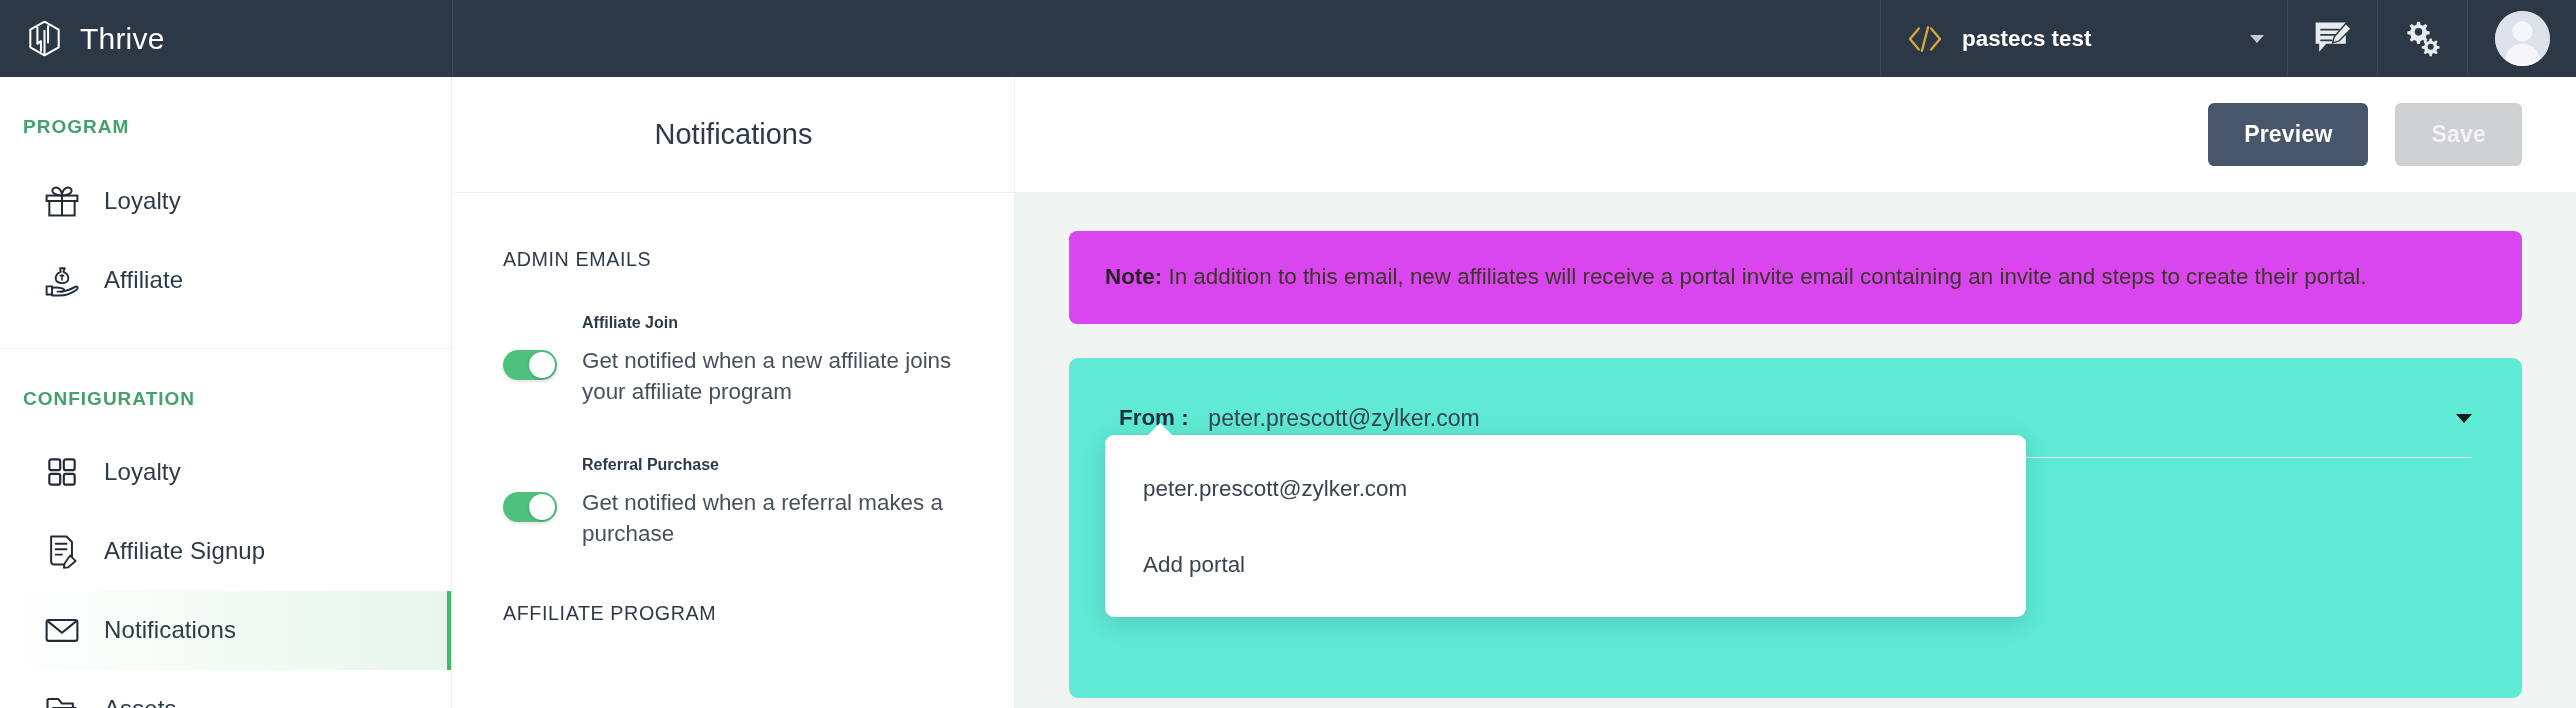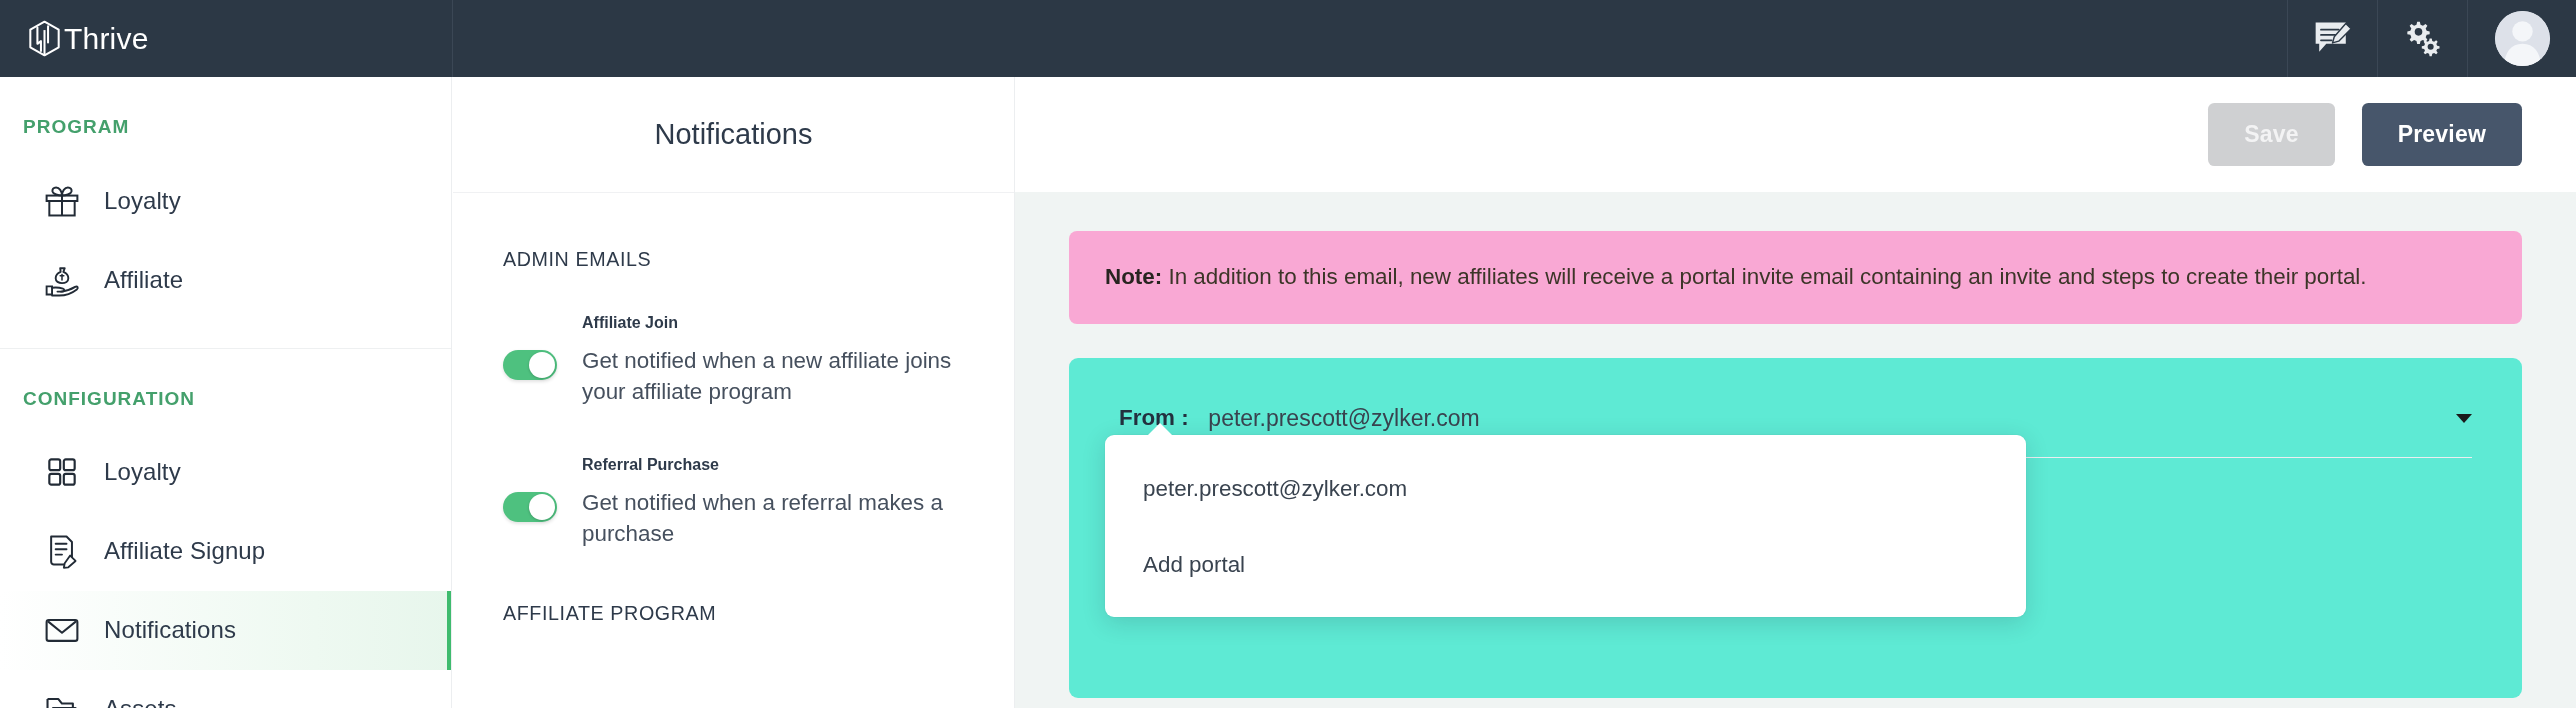--- a/index.html
+++ b/index.html
@@ -17,20 +17,21 @@
   .topbar {
     position: absolute; top: 0; left: 0;
     width: 2576px; height: 77px;
     background: #2c3845;
     display: flex; align-items: stretch;
   }
   .brand {
     width: 452px; height: 77px;
     display: flex; align-items: center;
     padding-left: 25px;
+    gap: 16px;
     flex: 0 0 auto;
   }
   .brand-logo { width: 39px; height: 39px; display: block; }
   .brand-name {
     color: #ffffff; font-size: 30px; font-weight: 400;
     letter-spacing: 0.2px;
   }
   .topbar-spacer { flex: 1 1 auto; border-left: 0.9px solid #3b4755; }
 
   .org-chip {
@@ -179,21 +180,21 @@
     border-radius: 6.3px;
     height: 63px; padding: 0 36px;
     letter-spacing: 0.2px;
   }
   .btn-preview { background: #47566b; color: #ffffff; }
   .btn-save { background: #cfd0d2; color: #f3f3f4; cursor: default; }
 
   .right-body { padding: 39px 54px 0 54px; position: relative; }
 
   .note-banner {
-    background: #f9a8d4;
+    background: #d946ef;
     border-radius: 8px;
     padding: 29px 36px 30px 36px;
     font-size: 22.4px; color: #3c3528; line-height: 1.5;
   }
   .note-banner b { font-weight: 700; color: #282420; }
 
   .email-card {
     margin-top: 34px;
     background: #5eead4;
     border-radius: 9px;
@@ -259,20 +260,29 @@
         <path d="M22 3 L38 12 L38 32 L22 41 L6 32 L6 12 Z" fill="none" stroke="#ffffff" stroke-width="2.3" stroke-linejoin="round"></path>
         <path d="M14 9.6 L14 28 L18 25 L18 36" fill="none" stroke="#ffffff" stroke-width="2.3" stroke-linejoin="round" stroke-linecap="round"></path>
         <path d="M26 8.2 L26 26.5" fill="none" stroke="#ffffff" stroke-width="2.3" stroke-linecap="round"></path>
         <path d="M22 12.5 L22 41" fill="none" stroke="#ffffff" stroke-width="2.3"></path>
       </svg>
       <span class="brand-name">Thrive</span>
     </div>
 
     <div class="topbar-spacer"></div>
 
+    <div class="org-chip">
+      <svg class="code-icon" viewBox="0 0 42 34">
+        <path d="M14 5 L4 17 L14 29" fill="none" stroke="#d8a93a" stroke-width="2.6" stroke-linecap="round" stroke-linejoin="round"></path>
+        <path d="M28 5 L38 17 L28 29" fill="none" stroke="#d8a93a" stroke-width="2.6" stroke-linecap="round" stroke-linejoin="round"></path>
+        <path d="M24.5 3.5 L17.5 30.5" fill="none" stroke="#d8a93a" stroke-width="2.6" stroke-linecap="round"></path>
+      </svg>
+      <span class="org-name">pastecs test</span>
+      <span class="org-caret"></span>
+    </div>
 
     <div class="hdr-icon-btn">
       <svg width="41" height="39" viewBox="0 0 46 44">
         <path d="M4 4 H38 V28 H16 L8 37 V28 H4 Z" fill="#e9ecef"></path>
         <path d="M10 12 H30 M10 18 H26 M10 24 H22" stroke="#2c3845" stroke-width="2" stroke-linecap="round"></path>
         <path d="M38 5 L44 11 L30 25 L23 27 L25 20 Z" fill="#e9ecef" stroke="#2c3845" stroke-width="1.6" stroke-linejoin="round"></path>
       </svg>
     </div>
 
     <div class="hdr-icon-btn">
@@ -397,22 +407,22 @@
         </div>
       </div>
 
       <div class="mid-sub-label second">AFFILIATE PROGRAM</div>
     </div>
   </div>
 
   <div class="rightpane">
 
     <div class="right-actionbar">
+      <button class="btn btn-preview">Preview</button>
       <button class="btn btn-save">Save</button>
-      <button class="btn btn-preview">Preview</button>
     </div>
 
     <div class="right-body">
 
       <div class="note-banner">
         <b>Note:</b><span> In addition to this email, new affiliates will receive a portal invite email containing an invite and steps to create their portal.</span>
       </div>
 
       <div class="email-card">
         <div class="from-row">

